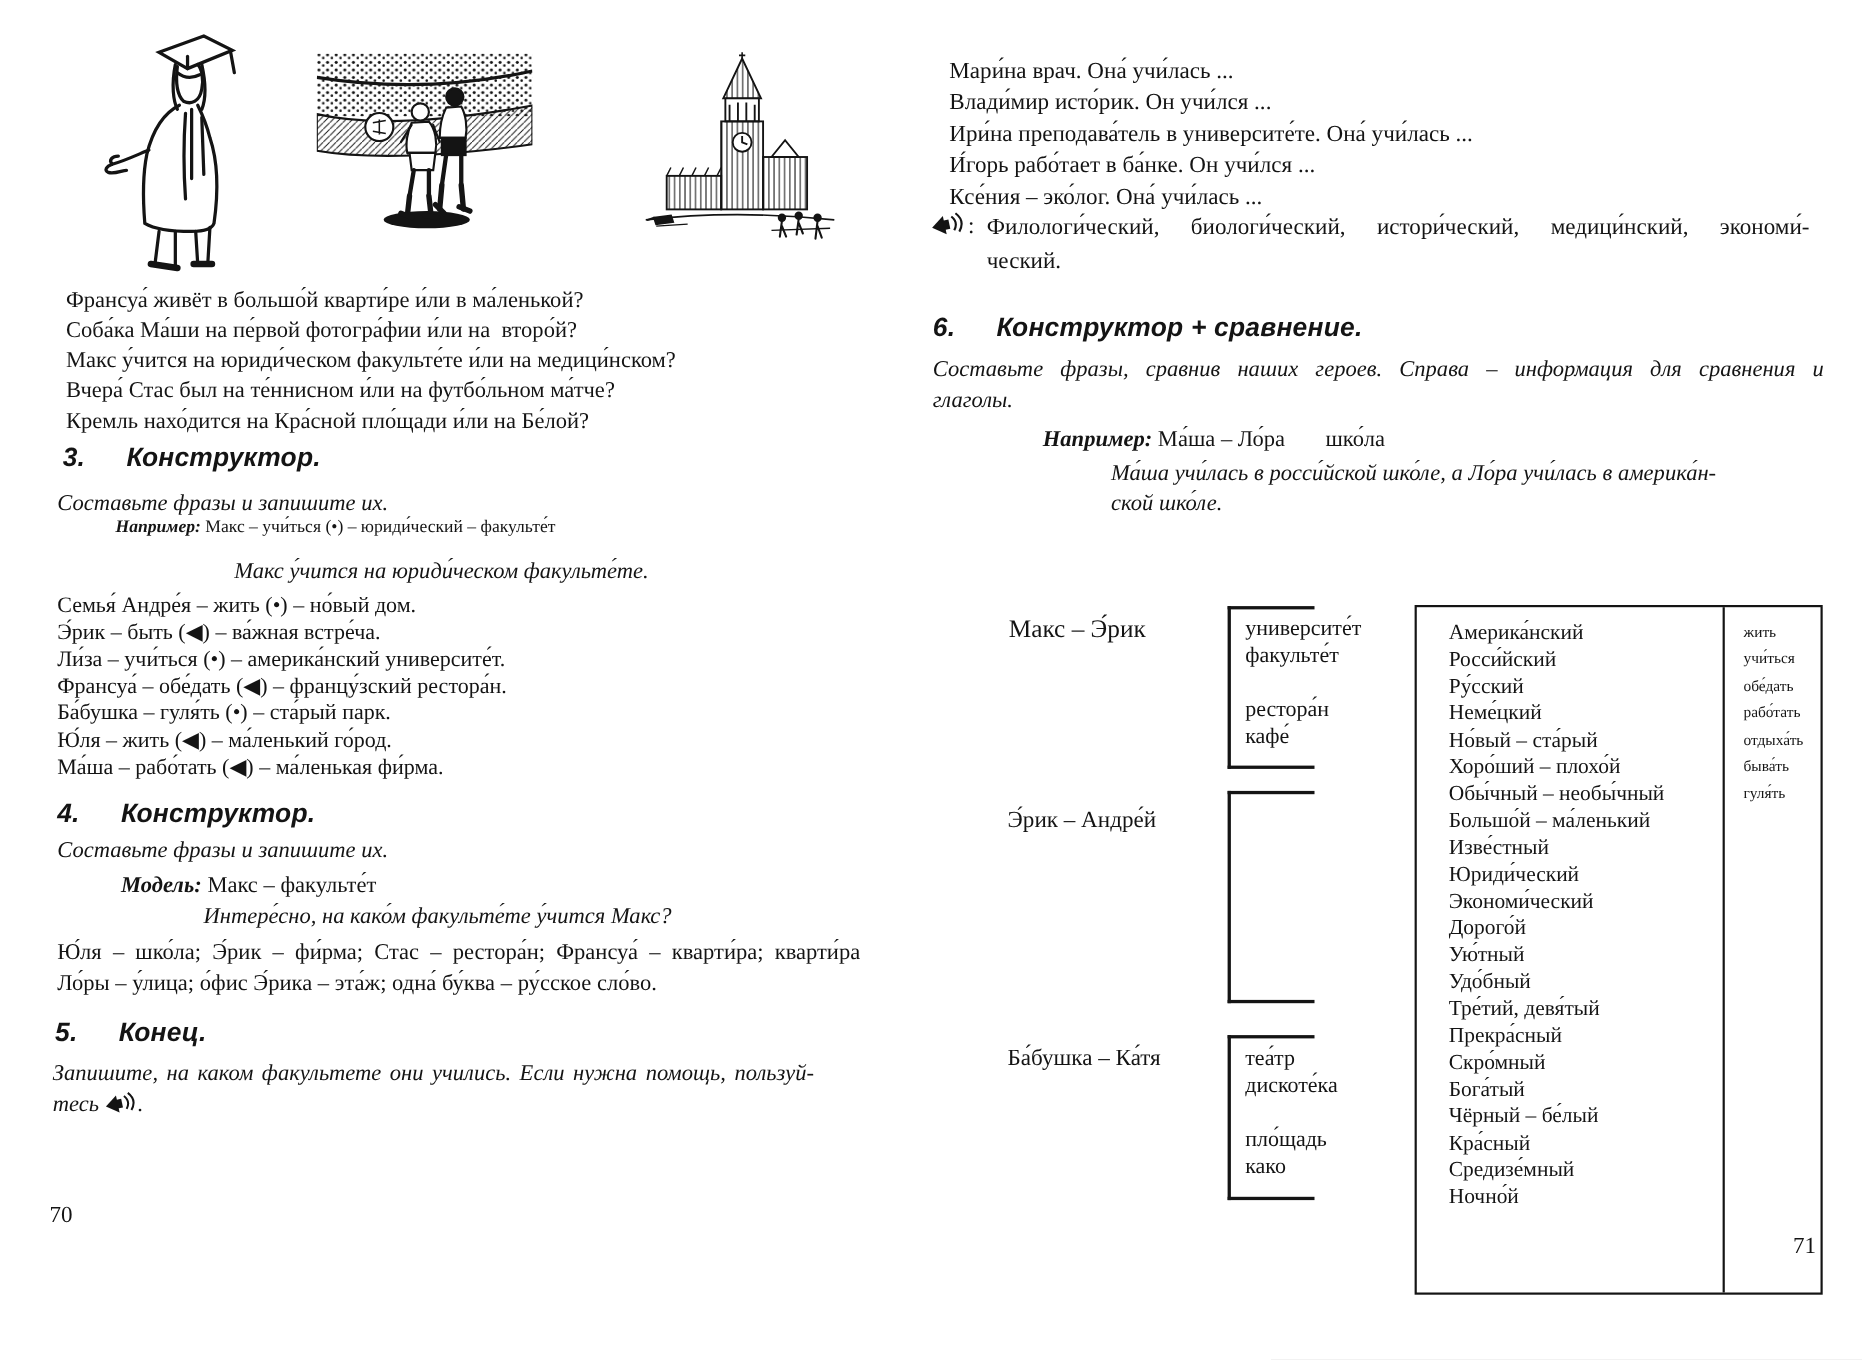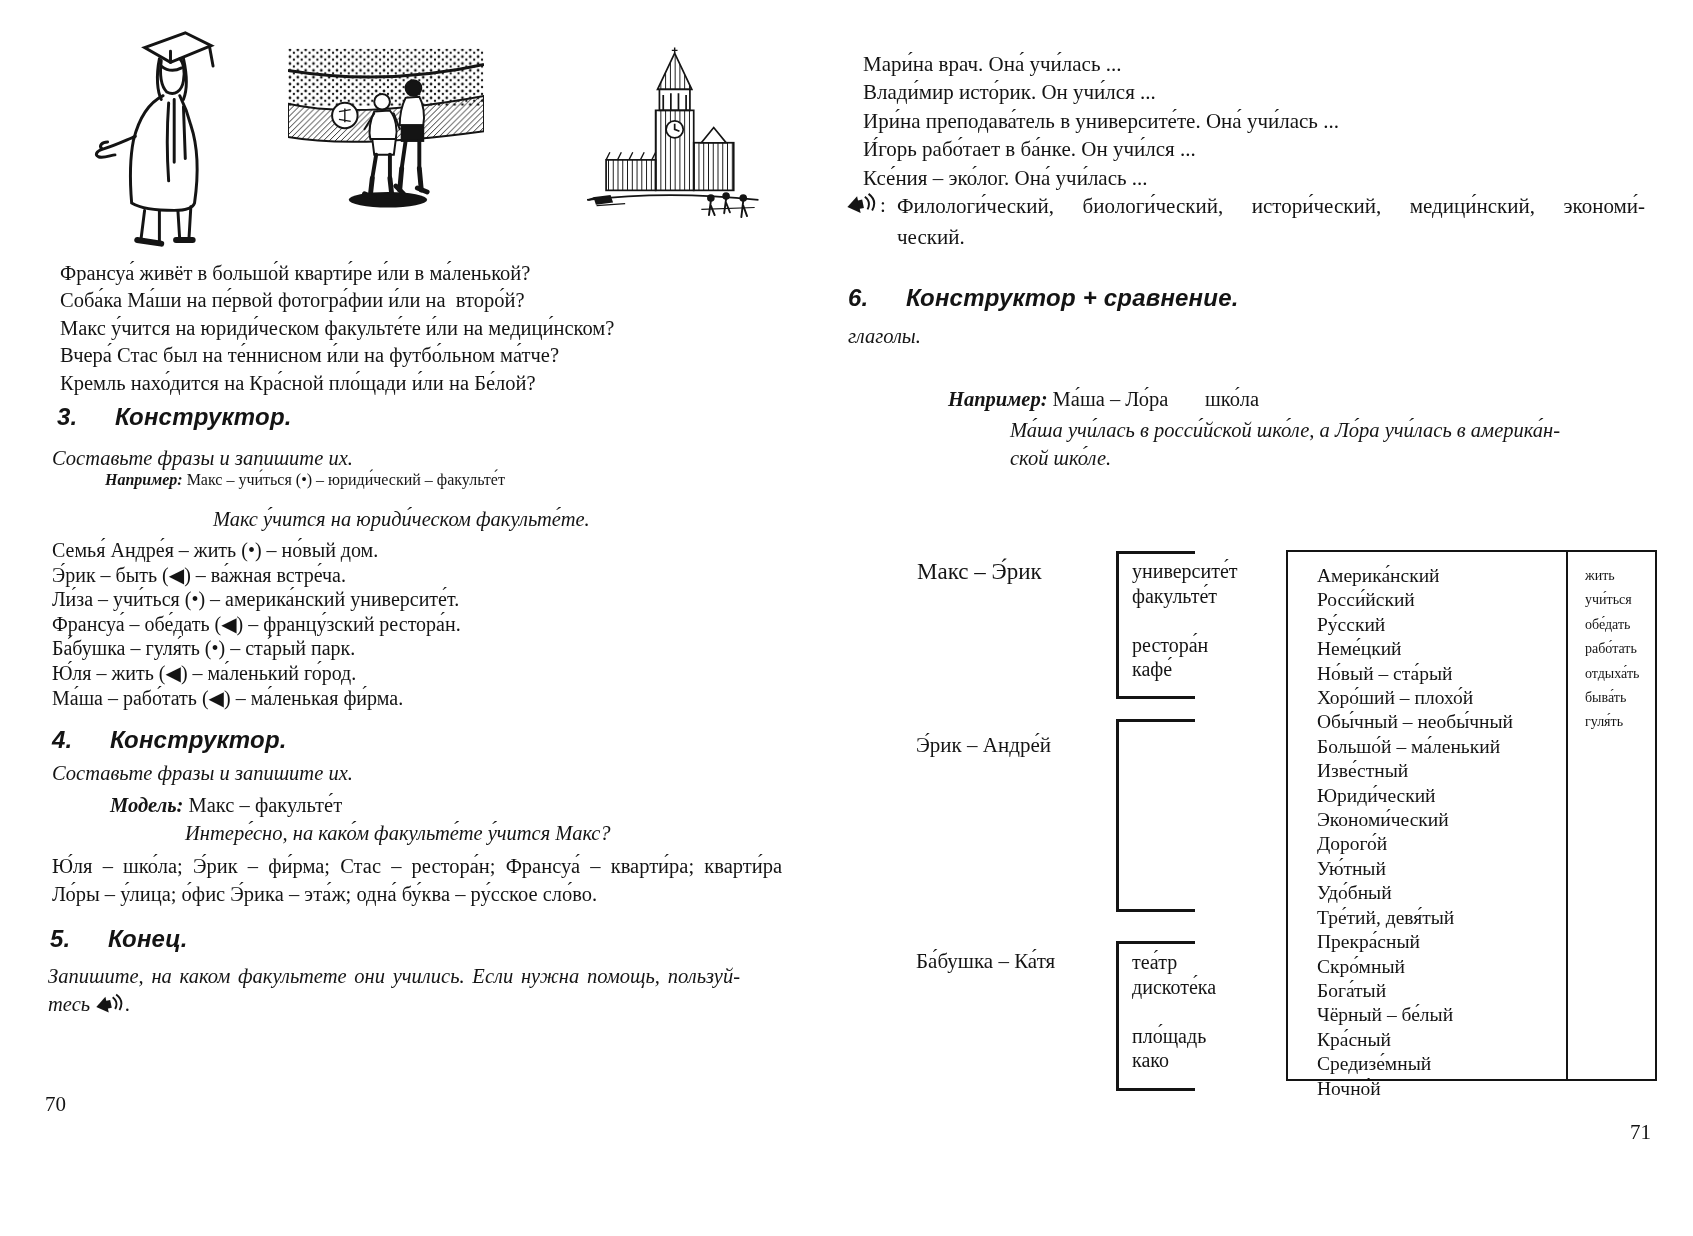--- a/index.html
+++ b/index.html
@@ -208,20 +208,21 @@
   <div class="abs" style="left:897px;top:191px;width:748px;font-size:21px;line-height:31px;">
     <div class="just">Филологи́ческий, биологи́ческий, истори́ческий, медици́нский, экономи́-</div>
     <div>ческий.</div>
   </div>
 
   <div class="abs head" style="left:848px;top:284px;">
     <span class="num">6.</span>
     <span>Конструктор + сравнение.</span>
   </div>
   <div class="abs it" style="left:848px;top:322px;width:810px;font-size:20.5px;line-height:28px;">
+    <div class="just">Составьте фразы, сравнив наших героев. Справа – информация для сравнения и</div>
     <div>глаголы.</div>
   </div>
   <div class="abs" style="left:948px;top:388px;font-size:20.5px;">
     <span class="bi">Например:</span>
     <span>Ма́ша – Ло́ра</span>
   </div>
   <div class="abs" style="left:1205px;top:388px;font-size:20.5px;">шко́ла</div>
   <div class="abs it" style="left:1010px;top:416px;width:650px;font-size:20.5px;line-height:28px;">
     <div>Ма́ша учи́лась в  росси́йской шко́ле, а Ло́ра учи́лась в америка́н-</div>
     <div>ской шко́ле.</div>
@@ -244,21 +245,21 @@
 
   <div class="abs bracket" style="left:1116px;top:941px;width:76px;height:144px;"></div>
   <div class="abs tbl-words" style="left:1132px;top:950px;">
       <div>теа́тр</div>
       <div>дискоте́ка</div>
       <div class="gap">&nbsp;</div>
       <div>пло́щадь</div>
       <div>како</div>
     </div>
 
-  <div class="abs bigbox" style="left:1286px;top:550px;width:371px;height:531px;box-sizing:border-box;">
+  <div class="abs bigbox" style="left:1286px;top:550px;width:371px;height:627px;box-sizing:border-box;">
     <div class="adj-col">
         <div>Америка́нский</div>
         <div>Росси́йский</div>
         <div>Ру́сский</div>
         <div>Неме́цкий</div>
         <div>Но́вый – ста́рый</div>
         <div>Хоро́ший – плохо́й</div>
         <div>Обы́чный – необы́чный</div>
         <div>Большо́й – ма́ленький</div>
         <div>Изве́стный</div>

